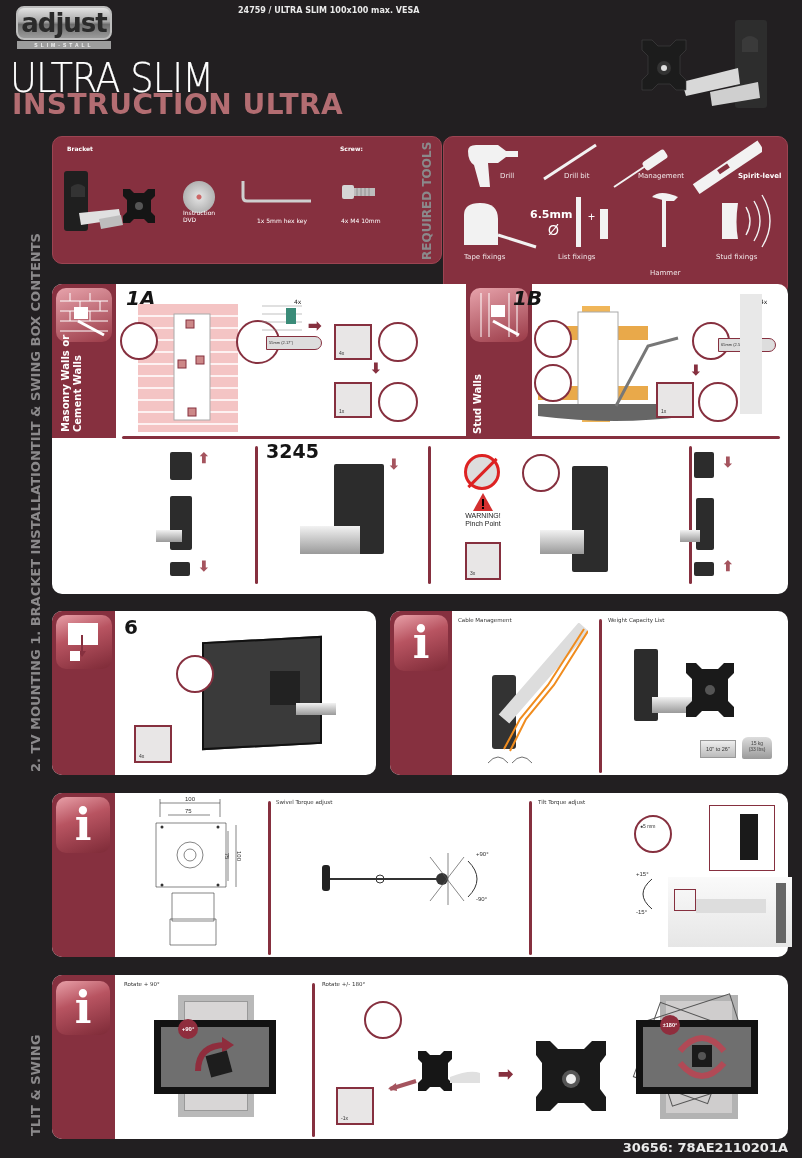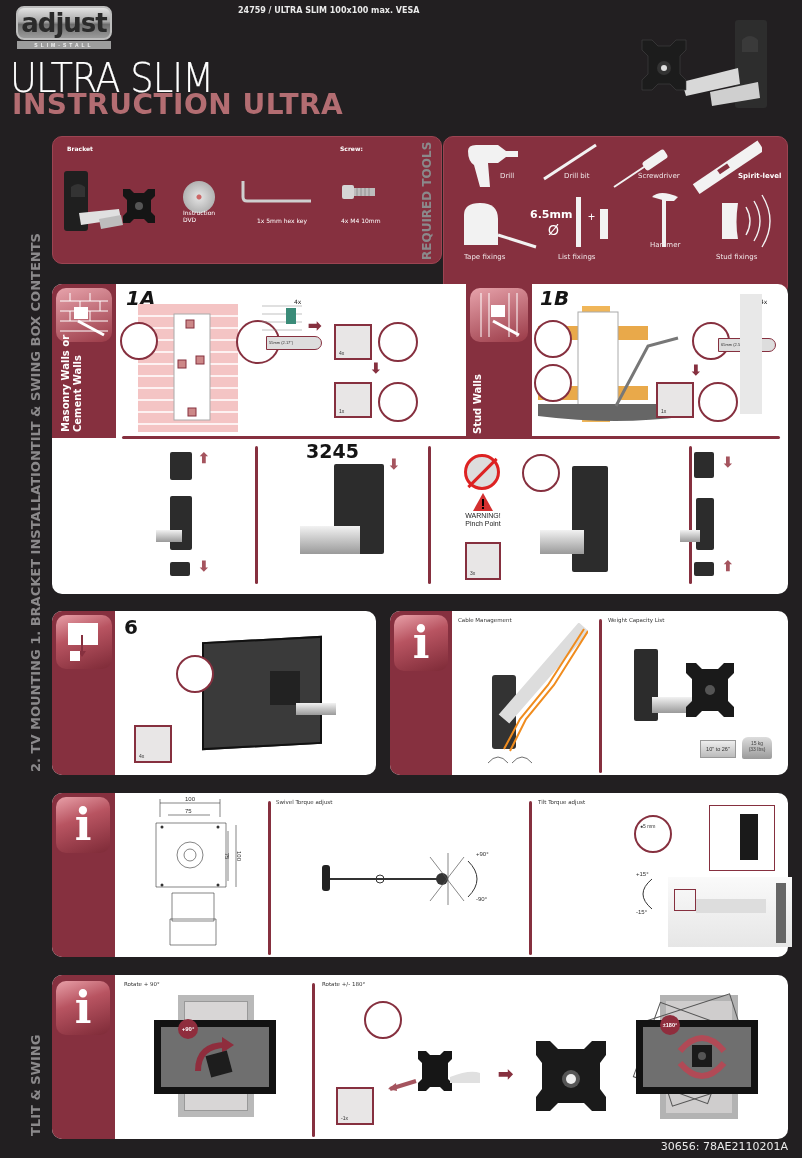--- a/index.html
+++ b/index.html
@@ -45,21 +45,21 @@
 
   .section-title { font-size: 5.5px; color: #333; font-family: "DejaVu Sans", sans-serif; }
   .vdivider { position: absolute; width: 3px; background: #86303f; border-radius: 2px; }
   .hdivider { position: absolute; height: 3px; background: #86303f; border-radius: 2px; }
 
   .circle { position: absolute; border: 2px solid #86303f; border-radius: 50%; background: #fff; }
   .sq { position: absolute; border: 2px solid #86303f; background: #e8e6e6; }
   .sq .q { position: absolute; left: 3px; bottom: 2px; font-size: 5px; color: #333; }
   .arrow-red { position: absolute; color: #86303f; font-weight: bold; }
 
-  .footer-code { right: 14px; top: 1140px; font-family: "DejaVu Sans", sans-serif; font-size: 11px; color: #eaeaea; font-weight: normal; }
+  .footer-code { right: 14px; top: 1140px; font-family: "DejaVu Sans", sans-serif; font-size: 13px; color: #eaeaea; font-weight: bold; }
 
   .bracket-dark { position: absolute; background: #2c2c2c; border-radius: 2px; }
   .bracket-silver { position: absolute; background: linear-gradient(180deg, #f2f2f2, #9a9a9a); }
   .plate { position: absolute; background: #222; }
 </style>
 </head>
 <body>
 
 <div class="abs logo">
     <span>adjust</span>
@@ -133,21 +133,21 @@
 
   <svg class="abs" style="left:96px; top:4px;" width="60" height="42">
     <line x1="4" y1="38" x2="56" y2="4" stroke="#f2f2f2" stroke-width="3"></line>
   </svg>
   <div class="abs tool-label" style="left:120px; top:35px;">Drill bit</div>
 
   <svg class="abs" style="left:166px; top:4px;" width="70" height="50">
     <line x1="4" y1="46" x2="40" y2="22" stroke="#f2f2f2" stroke-width="2"></line>
     <rect x="40" y="6" width="10" height="26" rx="3" transform="rotate(56 45 19)" fill="#f2f2f2"></rect>
   </svg>
-  <div class="abs tool-label" style="left:194px; top:35px;">Screwdriver</div>
+  <div class="abs tool-label" style="left:194px; top:35px;">Management</div>
 
   <svg class="abs" style="left:246px; top:2px;" width="72" height="56">
     <rect x="0" y="24" width="78" height="12" transform="rotate(-34 36 30)" fill="#f2f2f2"></rect>
     <rect x="28" y="26" width="12" height="5" transform="rotate(-34 36 30)" fill="#86303f"></rect>
   </svg>
   <div class="abs tool-label" style="left:294px; top:35px; font-weight:bold; color:#fff;">Spirit-level</div>
 
   <svg class="abs" style="left:16px; top:64px;" width="80" height="48">
     <path d="M4 44 V14 q0 -12 16 -12 q18 0 18 16 v26z" fill="#f2f2f2"></path>
     <line x1="38" y1="34" x2="76" y2="46" stroke="#f2f2f2" stroke-width="3"></line>
@@ -160,21 +160,21 @@
     <rect x="4" y="2" width="5" height="50" fill="#f2f2f2"></rect>
     <text x="16" y="26" fill="#fff" font-size="12">+</text>
     <rect x="28" y="14" width="8" height="30" fill="#f2f2f2"></rect>
   </svg>
   <div class="abs tool-label" style="left:114px; top:116px;">List fixings</div>
 
   <svg class="abs" style="left:206px; top:52px;" width="30" height="60">
     <path d="M2 8 q8 -8 26 0 l-4 4 h-8 z" fill="#f2f2f2"></path>
     <rect x="12" y="10" width="4" height="48" fill="#f2f2f2"></rect>
   </svg>
-  <div class="abs tool-label" style="left:206px; top:104px;">Hammer</div>
+  <div class="abs tool-label" style="left:206px; top:132px;">Hammer</div>
 
   <svg class="abs" style="left:276px; top:54px;" width="56" height="58">
     <path d="M2 12 h16 q-3 20 0 36 h-16z" fill="#f2f2f2"></path>
     <path d="M26 16 q8 14 0 28" stroke="#f2f2f2" stroke-width="1.4" fill="none"></path>
     <path d="M34 10 q12 20 0 40" stroke="#f2f2f2" stroke-width="1.4" fill="none"></path>
     <path d="M42 4 q16 26 0 52" stroke="#f2f2f2" stroke-width="1.4" fill="none"></path>
   </svg>
   <div class="abs tool-label" style="left:272px; top:116px;">Stud fixings</div>
 </div>
 
@@ -235,21 +235,21 @@
   <div class="icon-tile" style="left:418px; top:4px; width:58px; height:54px; background:linear-gradient(160deg,#e7a3ab,#9a3a47);">
     <svg width="48" height="44">
         <g stroke="#fff" stroke-width="1" fill="none">
           <path d="M6 0v44M14 0v44M34 0v44M42 0v44"></path>
         </g>
         <rect x="16" y="12" width="14" height="12" fill="#fff"></rect>
         <line x1="18" y1="28" x2="44" y2="42" stroke="#fff" stroke-width="3"></line>
       </svg>
   </div>
   <div class="vlabel" style="left:420px; top:90px; height:60px; font-size:10px; color:#fff;">Stud Walls</div>
-  <div class="abs stepnum" style="left:488px; top:2px;">1B</div>
+  <div class="abs stepnum" style="left:461px; top:2px;">1B</div>
 
   <svg class="abs" style="left:486px; top:22px;" width="146" height="118">
     <rect x="0" y="20" width="110" height="14" fill="#e9a94a"></rect>
     <rect x="0" y="80" width="110" height="14" fill="#e9a94a"></rect>
     <rect x="44" y="0" width="28" height="116" fill="#f0b659"></rect>
     <rect x="40" y="6" width="40" height="104" fill="#fff" stroke="#aaa"></rect>
     <path d="M0 98 h150 v12 q-70 10 -150 0z" fill="#666"></path>
     <path d="M78 100 L110 40 L140 32" stroke="#777" stroke-width="3" fill="none"></path>
   </svg>
   <div class="circle" style="left:482px; top:36px; width:38px; height:38px;"></div>
@@ -268,21 +268,21 @@
   <div class="hdivider" style="left:70px; top:152px; width:658px;"></div>
 
   <div class="bracket-dark" style="left:118px; top:168px; width:22px; height:28px;"></div>
   <div class="arrow-red" style="left:146px; top:166px; font-size:14px; color:#a5545e;">⬆</div>
   <div class="bracket-dark" style="left:118px; top:212px; width:22px; height:54px;"></div>
   <div class="bracket-silver" style="left:104px; top:246px; width:26px; height:12px;"></div>
   <div class="bracket-dark" style="left:118px; top:278px; width:20px; height:14px;"></div>
   <div class="arrow-red" style="left:146px; top:274px; font-size:14px; color:#a5545e;">⬇</div>
 
   <div class="vdivider" style="left:203px; top:162px; height:138px;"></div>
-  <div class="abs stepnum upright" style="left:214px; top:156px; font-size:19px;margin-left:40px;">3245</div>
+  <div class="abs stepnum upright" style="left:214px; top:156px; font-size:19px;">3245</div>
   <div class="bracket-dark" style="left:282px; top:180px; width:50px; height:90px;"></div>
   <div class="bracket-silver" style="left:248px; top:242px; width:60px; height:28px;"></div>
   <div class="arrow-red" style="left:336px; top:172px; font-size:14px; color:#a5545e;">⬇</div>
 
   <div class="vdivider" style="left:376px; top:162px; height:138px;"></div>
   <div class="abs" style="left:412px; top:170px; width:36px; height:36px; border-radius:50%; border:3px solid #d22; background:#ddd;">
     <div style="position:absolute; left:14px; top:-4px; width:3px; height:40px; background:#d22; transform:rotate(45deg);"></div>
   </div>
   <svg class="abs" style="left:420px; top:208px;" width="22" height="20">
     <path d="M11 1 L21 19 H1 Z" fill="#d32f2f"></path>

